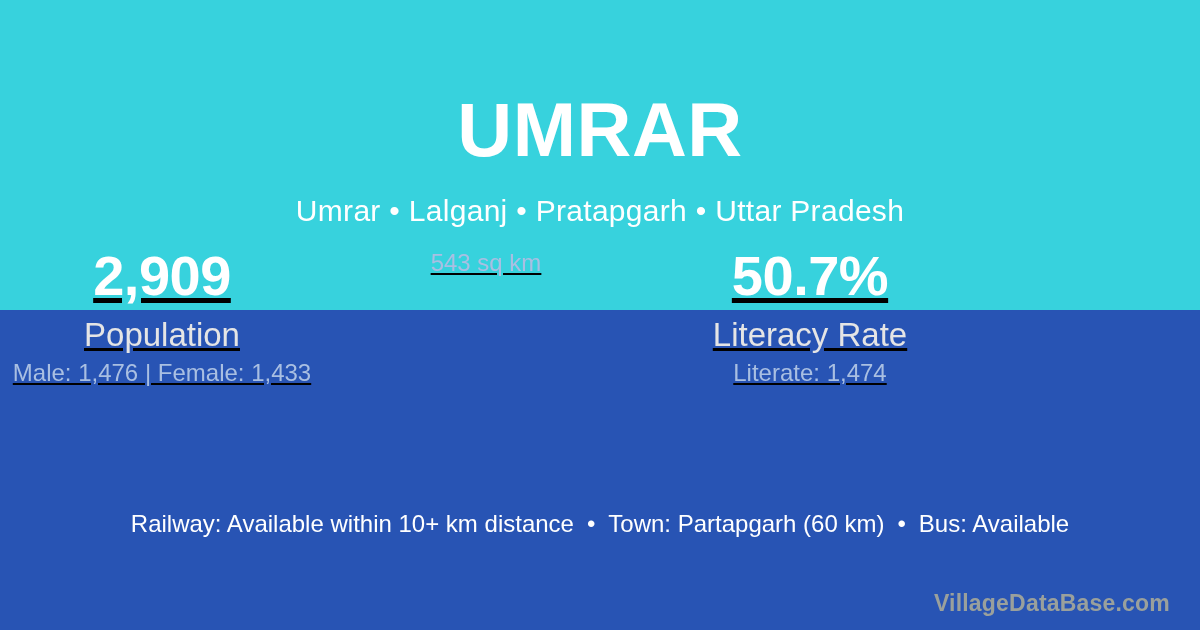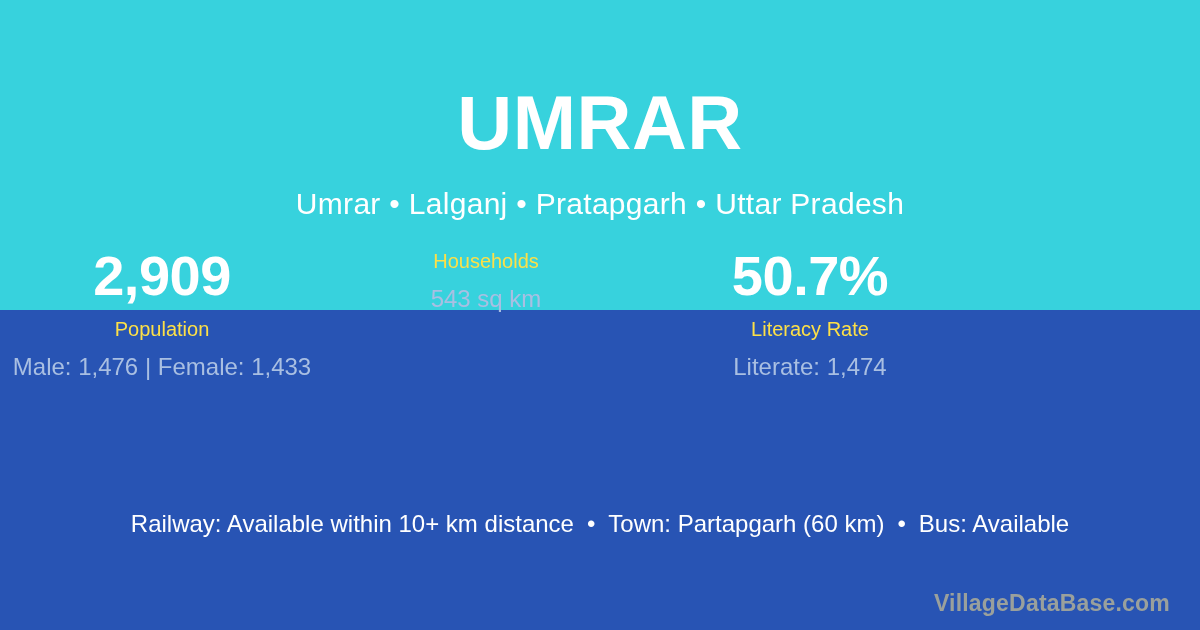--- a/index.html
+++ b/index.html
@@ -31,21 +31,21 @@
   }
   
   .header {
     position: absolute;
     left: 0;
     top: 0;
     width: 1200px;
     text-align: center;
   }
   .village-title {
-    margin: 1px;
+    margin: 8px;
     padding: 0;
     font-size: 76px;
     line-height: 76px;
     font-weight: bold;
     color: #ffffff;
     letter-spacing: 0.5px;
     padding-top: 84px;
   }
   .village-subtitle {
     margin: 8px;
@@ -58,38 +58,39 @@
     letter-spacing: 0.3px;
   }
   
   .stats-row {
     position: absolute;
     left: 0;
     top: 242px;
     width: 972px;
     display: flex;
     flex-direction: row;
+    text-decoration: underline;
   }
   .stat-col {
     flex: 1 1 0;
     text-align: center;
   }
   .stat-value {
     font-size: 56px;
     line-height: 68px;
     font-weight: bold;
     color: #ffffff;
     letter-spacing: -0.5px;
   }
   .stat-label {
-    font-size: 20px;
+    font-size: 33px;
     line-height: 34px;
     font-weight: normal;
-    color: #fde047;
-    padding-top: 2px;
+    color: #e5e5e5;
+    padding-top: 8px;
   }
   .stat-sub {
     font-size: 24px;
     line-height: 24px;
     font-weight: normal;
     color: #a9bfe2;
     padding-top: 9px;
   }
   
   .infra-row {
@@ -138,21 +139,20 @@
 
   <div class="stats-row">
 
     <div class="stat-col">
       <div class="stat-value">2,909</div>
       <div class="stat-label">Population</div>
       <div class="stat-sub">Male: 1,476 | Female: 1,433</div>
     </div>
 
     <div class="stat-col">
-      <div class="stat-label">Households</div>
       <div class="stat-sub">543 sq km</div>
     </div>
 
     <div class="stat-col">
       <div class="stat-value">50.7%</div>
       <div class="stat-label">Literacy Rate</div>
       <div class="stat-sub">Literate: 1,474</div>
     </div>
 
   </div>

